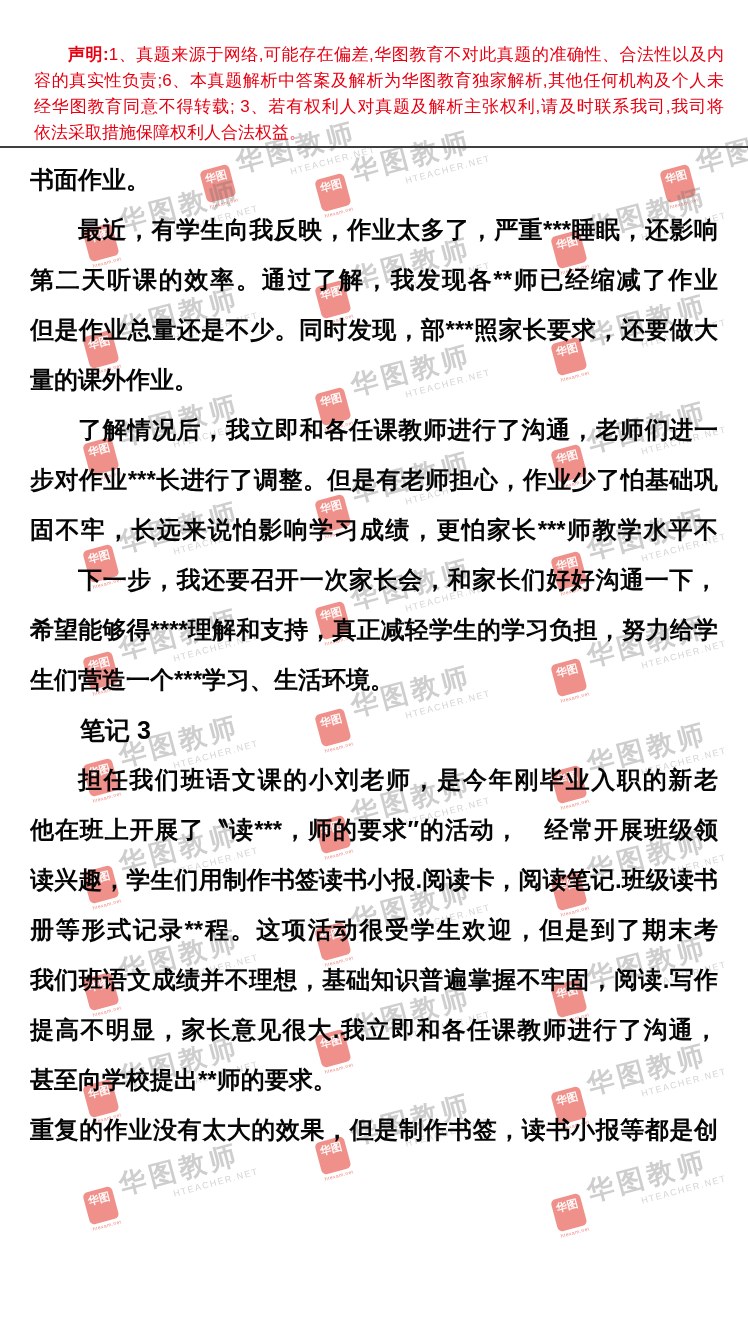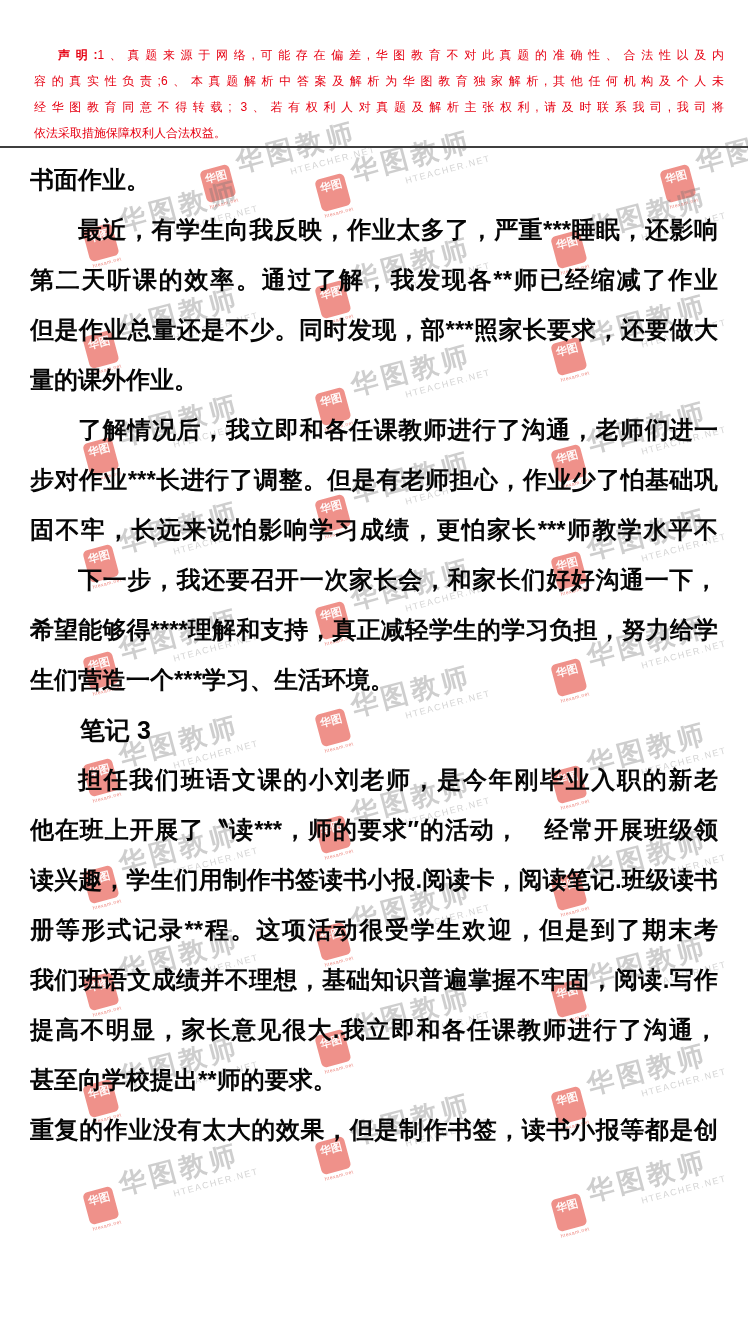--- a/index.html
+++ b/index.html
@@ -25,21 +25,21 @@
     font-size:27px;font-weight:bold;letter-spacing:4px;
     color:rgba(110,110,110,.34);
   }
   .wm-domain{
     font-size:9px;letter-spacing:1.5px;margin-left:50px;margin-top:-1px;
     color:rgba(110,110,110,.30);
   }
   
   .disclaimer{
     position:absolute;left:34px;right:24px;top:42px;z-index:2;
-    color:#e60012;font-size:12px;line-height:26px;
+    color:#e60012;font-size:17px;line-height:26px;
   }
   .dl{text-align:justify;text-align-last:justify;overflow:hidden;}
   .dl.dl-first{text-indent:2em;}
   .dl.dl-last{text-align:left;text-align-last:left;}
   .dl b{font-weight:bold;}
   
   .divider{position:absolute;left:0;right:0;top:146px;height:0;border-top:2px solid #3f3f3f;z-index:2;}
   
   .doc-body{
     position:absolute;left:30px;right:30px;top:155px;z-index:1;

